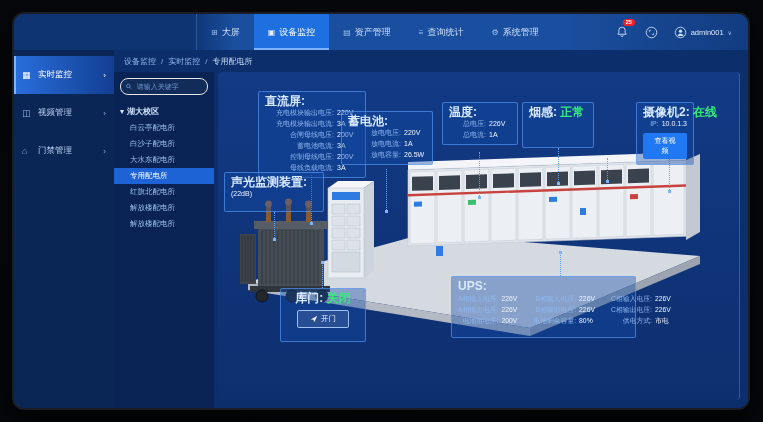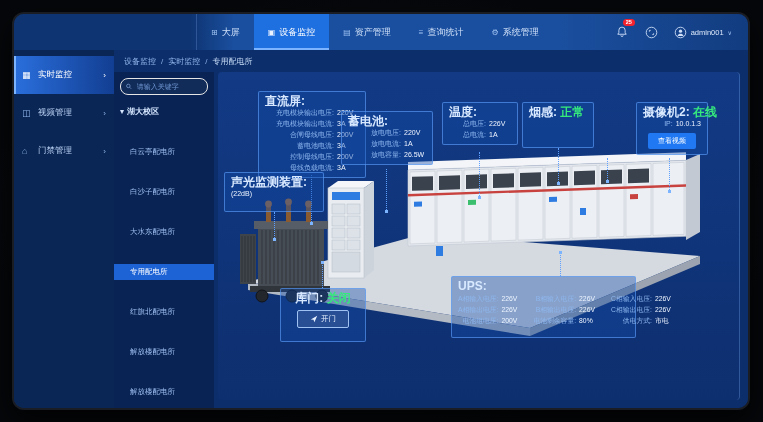--- a/index.html
+++ b/index.html
@@ -43,21 +43,21 @@
   .workrow{flex:1;display:flex;min-height:0;}
 
   
   .tree{width:100px;flex:none;background:#092454;padding:6px 0 0 0;}
   .search{margin:0 6px 8px 6px;height:15px;border:1px solid #e5e5e5;border-radius:8px;
           display:flex;align-items:center;gap:3px;padding:0 5px;background:rgba(255,255,255,.04);}
   .search input{border:0;background:transparent;outline:none;width:100%;font-size:7px;color:#cfe2ff;}
   .search input::placeholder{color:#6f97d2;}
   .tree-root{display:flex;align-items:center;gap:3px;font-size:8px;font-weight:bold;color:#d6e7ff;
              padding:3px 6px;cursor:pointer;}
-  .tree-item{font-size:7.5px;color:#9dbdf0;padding:3px 4px 3px 16px;cursor:pointer;white-space:nowrap;margin-top:24px;}
+  .tree-item{font-size:7.5px;color:#9dbdf0;padding:3px 4px 3px 16px;cursor:pointer;white-space:nowrap;}
   .tree-item.active{background:#1e63d6;color:#fff;}
 
   
   .canvas{flex:1;margin:0 8px 8px 4px;border-radius:4px;position:relative;overflow:hidden;
           background:linear-gradient(180deg,#123a85 0%,#0e2f6f 100%);
           border-right:1px solid rgba(130,185,255,.3);}
   .scene{position:absolute;left:10px;top:78px;z-index:1;}
 
   .panel{position:absolute;z-index:2;background:rgba(18,74,168,.40);border:1px solid rgba(96,162,255,.6);
          border-radius:2px;padding:4px 6px;box-sizing:border-box;}
@@ -330,21 +330,21 @@
           </div>
 
           <div class="panel" style="left:304px;top:30px;width:72px;height:46px">
             <div class="ptitle">
               <span>烟感:</span>
               <span class="status-ok">正常</span>
             </div>
           </div>
 
 
-          <div class="panel" style="left:418px;top:30px;width:72px">
+          <div class="panel" style="left:418px;top:30px;width:58px">
             <div class="ptitle">
               <span>摄像机2:</span>
               <span class="status-ok">在线</span>
             </div>
             <div class="prow">
                   <span class="lbl">IP:</span>
                   <span class="val">10.0.1.3</span>
                 </div>
             <button class="btn">查看视频</button>
           </div>

